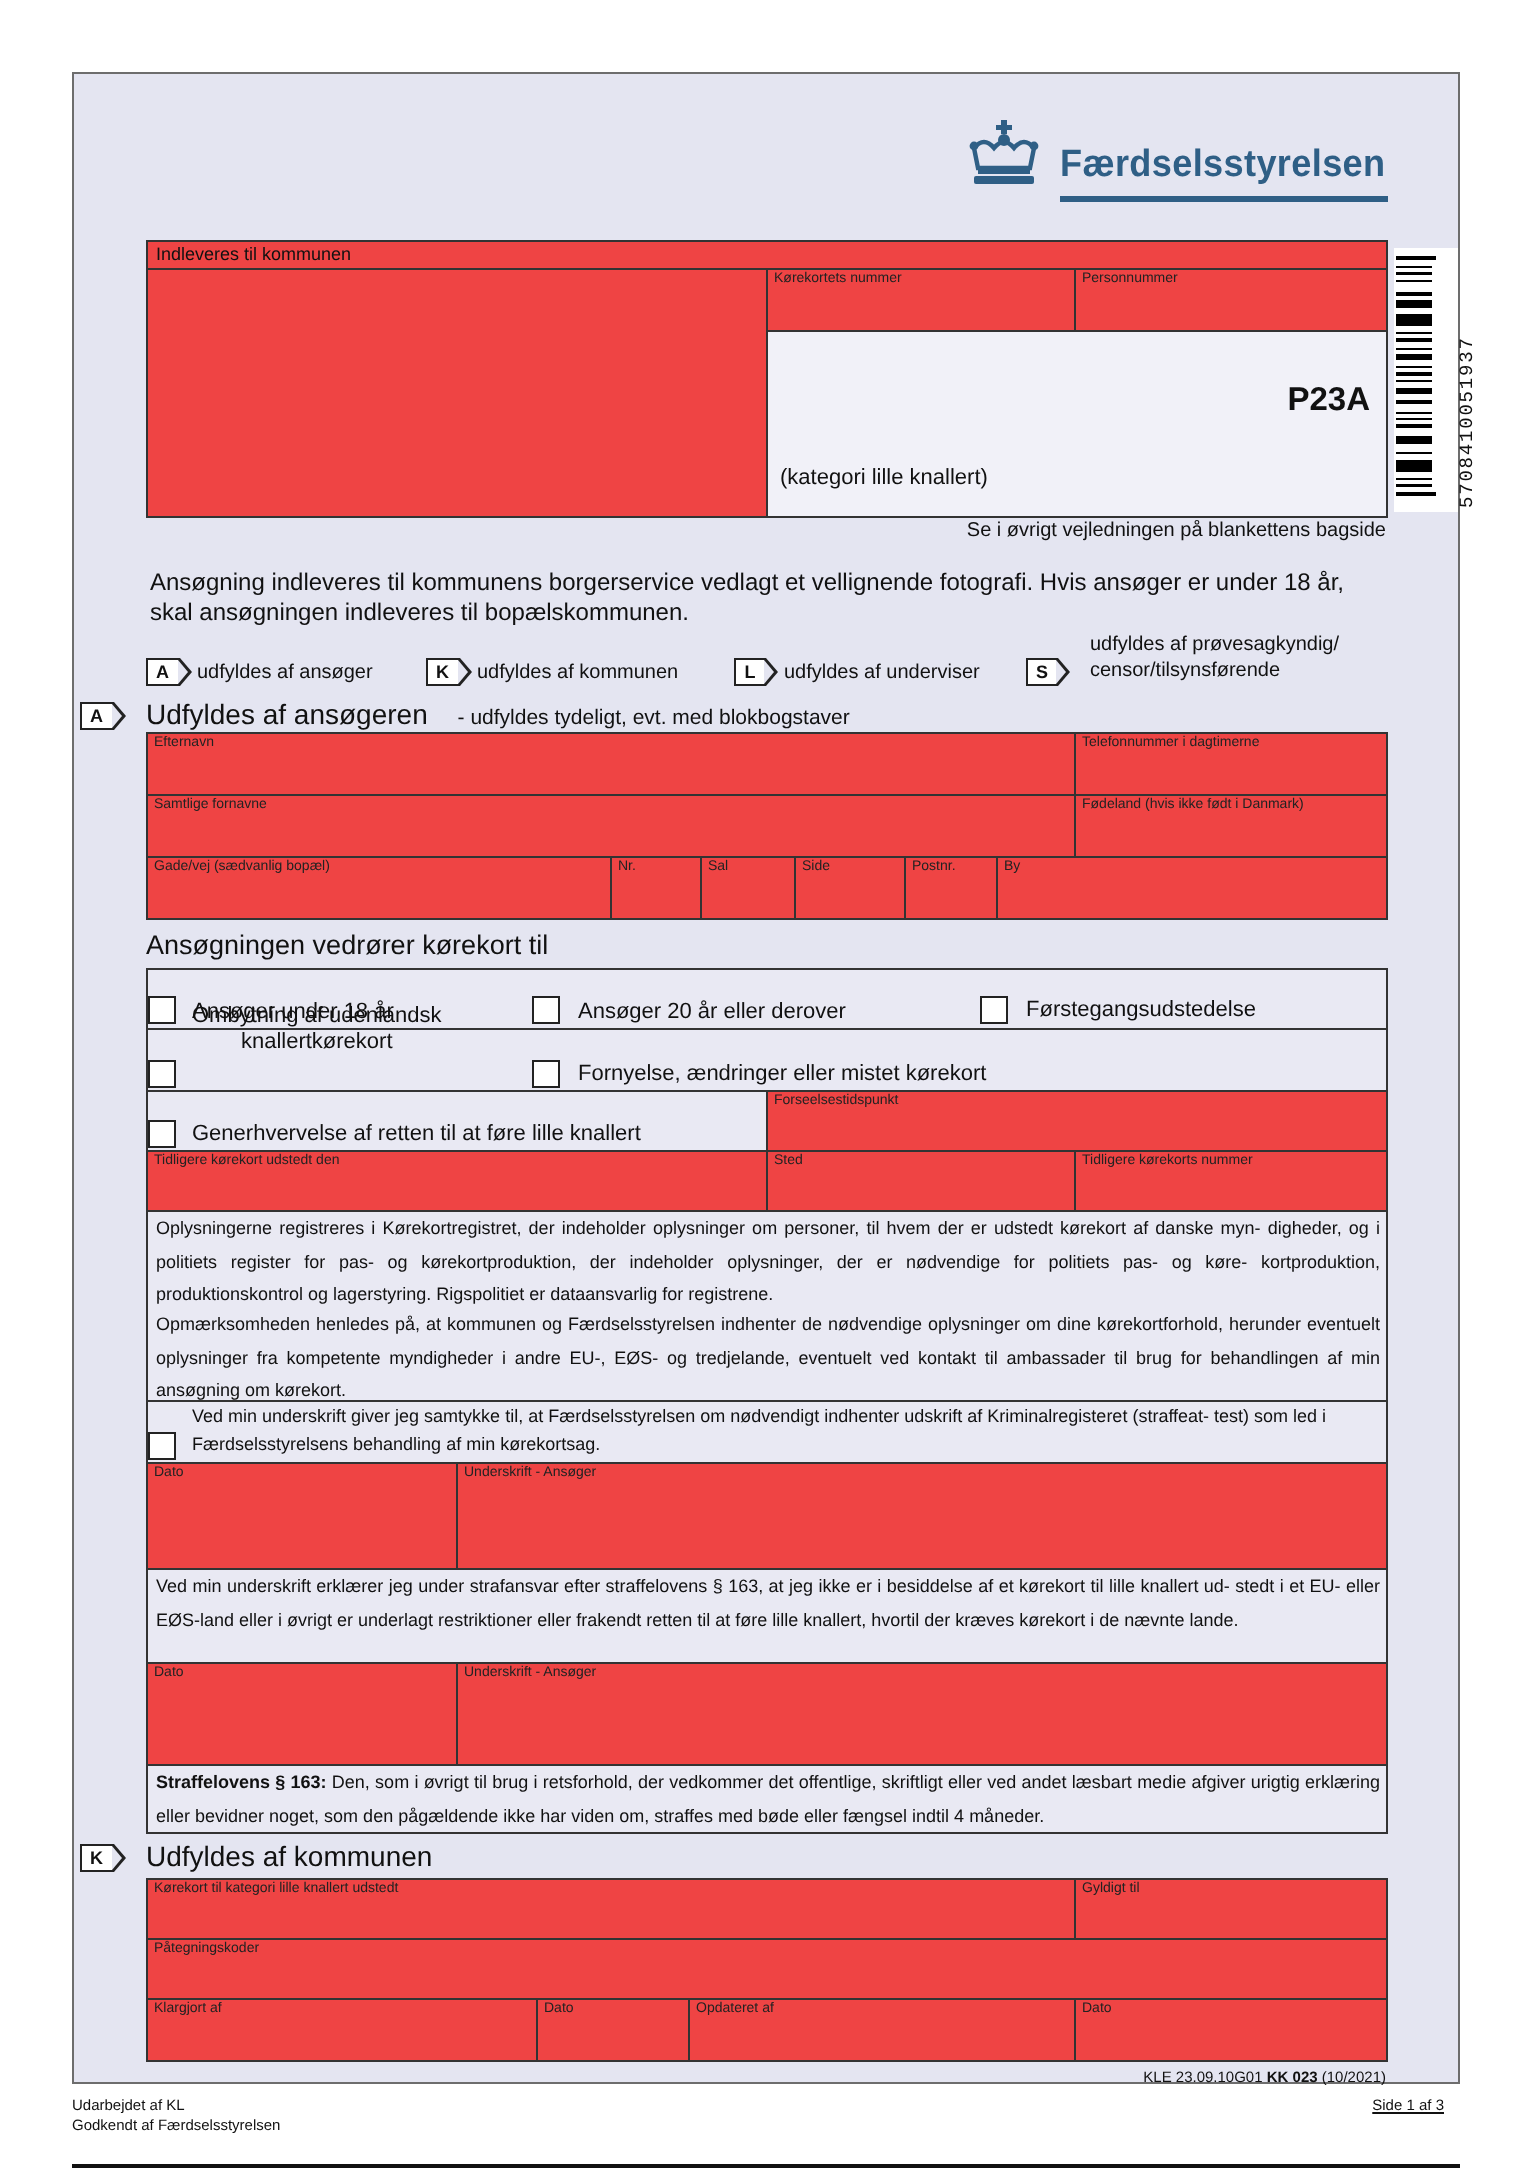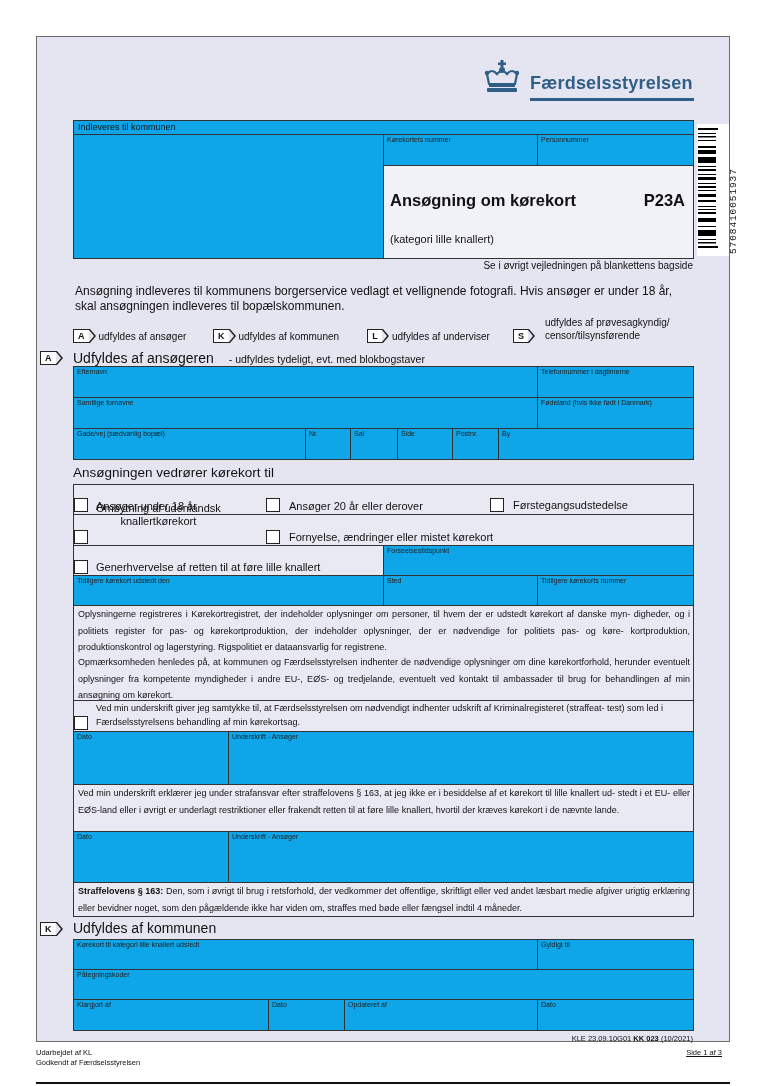--- a/index.html
+++ b/index.html
@@ -1,21 +1,21 @@
 <!DOCTYPE html>
 <html><head>
 <meta charset="utf-8">
 <style>
   html, body { margin:0; padding:0; }
   body { width:768px; height:1086px; background:#ffffff; position:relative; overflow:hidden;
          font-family:"Liberation Sans", sans-serif; color:#111; }
   .page { position:absolute; left:36px; top:36px; width:694px; height:1006px;
           background:#e4e5f1; border:1.5px solid #6d6d6d; box-sizing:border-box; }
   .abs { position:absolute; }
-  .cell { position:absolute; background:#0ea5e9; border:1px solid #333; box-sizing:border-box; }
+  .cell { position:absolute; background:#ef4444; border:1px solid #333; box-sizing:border-box; }
   .lav { background:#e9e9f3; }
   .lbl { position:absolute; left:3px; top:1px; font-size:7px; color:#222; white-space:nowrap; }
   .cb { position:absolute; width:14px; height:14px; border:1px solid #222; background:#fff; box-sizing:border-box; }
   .cbtext { position:absolute; font-size:11px; white-space:nowrap; color:#111; }
   .tag { position:absolute; height:14px; display:flex; align-items:center; }
   .tag .box { height:14px; min-width:16px; border:1px solid #222; background:#fff; box-sizing:border-box;
               font-size:9px; font-weight:bold; display:flex; align-items:center; justify-content:center; padding:0 4px; }
   .tag .arrow { width:0; height:0; border-top:7px solid transparent; border-bottom:7px solid transparent;
                 border-left:6px solid #222; position:relative; }
   .tag .arrow::after { content:""; position:absolute; left:-7px; top:-6px; border-top:6px solid transparent;
@@ -50,21 +50,20 @@
 </div>
 <div class="cell" style="left:73px;top:134px;width:311px;height:125px;"></div>
 <div class="cell" style="left:383px;top:134px;width:155px;height:32px;">
   <span class="lbl">Kørekortets nummer</span>
 </div>
 <div class="cell" style="left:537px;top:134px;width:157px;height:32px;">
   <span class="lbl">Personnummer</span>
 </div>
 <div class="cell lav" style="left:383px;top:165px;width:311px;height:94px;background:#f1f1f8;">
   <div class="abs" style="left:6px;top:25px;font-size:16.5px;font-weight:bold;line-height:18px;">
-    <div>Ansøgning om kørekort</div>
   </div>
   <div class="abs" style="right:8px;top:25px;font-size:16.5px;font-weight:bold;">P23A</div>
   <div class="abs" style="left:6px;top:67px;font-size:11px;">(kategori lille knallert)</div>
 </div>
 
 <div class="abs" style="left:697px;top:124px;width:32px;height:132px;background:#fff;">
   <svg width="22" height="128" viewBox="0 0 22 128" style="position:absolute;left:1px;top:2px;">
     <g fill="#000">
       <rect x="0" y="2" width="20" height="2"></rect>
         <rect x="0" y="7" width="18" height="1"></rect>

